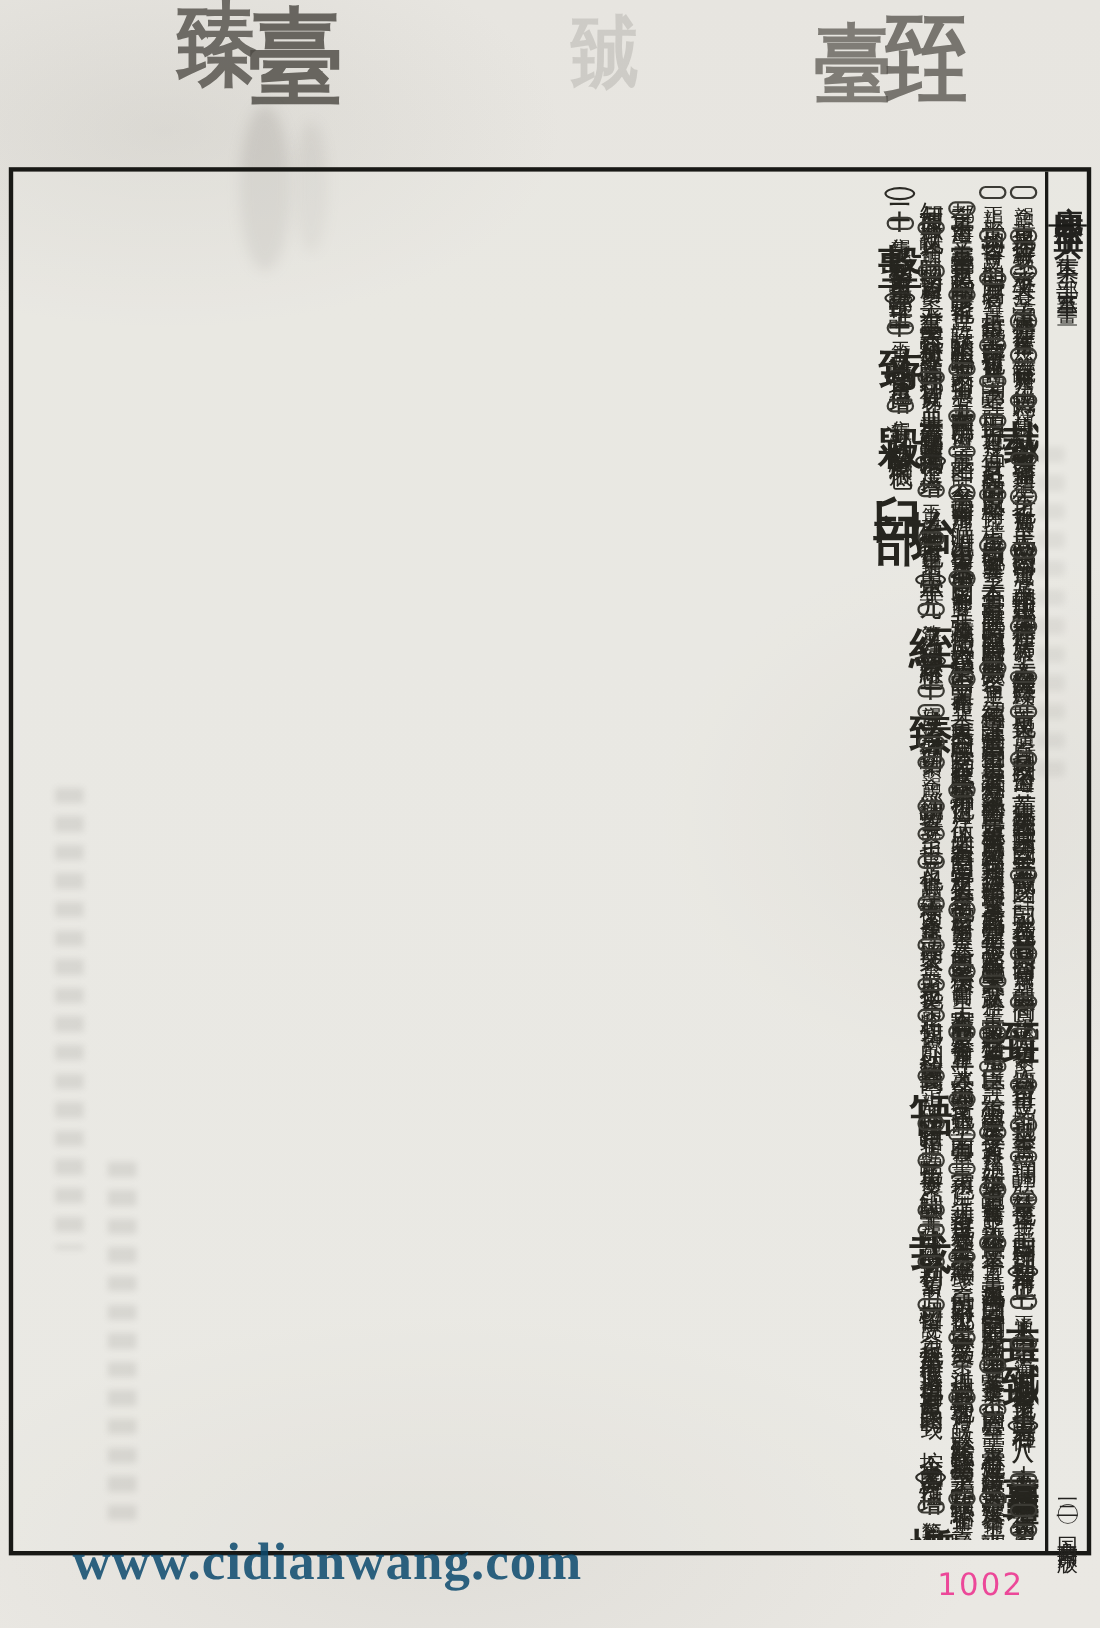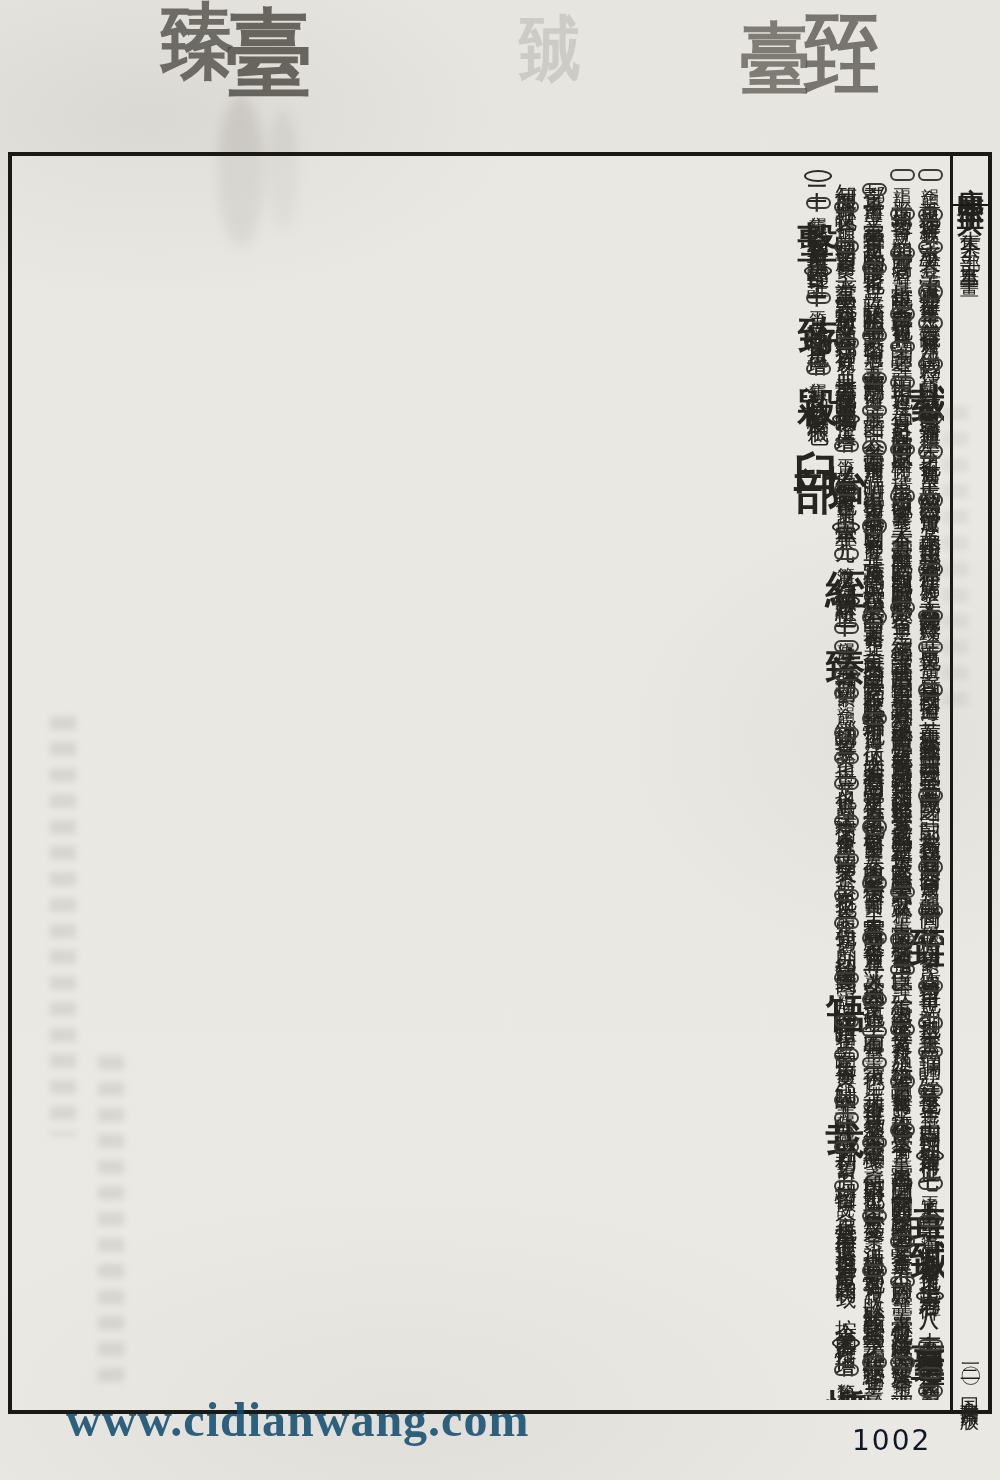--- a/index.html
+++ b/index.html
@@ -57,21 +57,21 @@
   .ghost{position:absolute;width:26px;filter:blur(3px);opacity:.12;background:
      repeating-linear-gradient(180deg,#55534d 0 14px,transparent 14px 26px);}
   .ghost-1{left:38px;top:560px;height:420px;}
   .ghost-2{left:86px;top:900px;height:330px;}
   .ghost-3{left:930px;top:250px;height:300px;opacity:.08;}
   
   .watermark{position:absolute;left:66px;top:1392px;z-index:6;
      font-family:Liberation Serif, serif;font-weight:bold;font-size:48px;
      color:#0c4a6e;opacity:.85;letter-spacing:1px;}
   .pagenum{position:absolute;left:852px;top:1424px;
-     font-family:"DejaVu Sans",sans-serif;font-size:28px;color:#0f172a;letter-spacing:2px;}
+     font-family:"DejaVu Sans",sans-serif;font-size:28px;color:#ec4899;letter-spacing:2px;}
 </style>
 </head>
 <body>
 
 <div>
   <span class="seal seal-1">臻</span>
   <span class="seal seal-2">臺</span>
   <span class="seal seal-3">臹</span>
   <span class="seal seal-4">臺</span>
   <span class="seal seal-5">臸</span>

